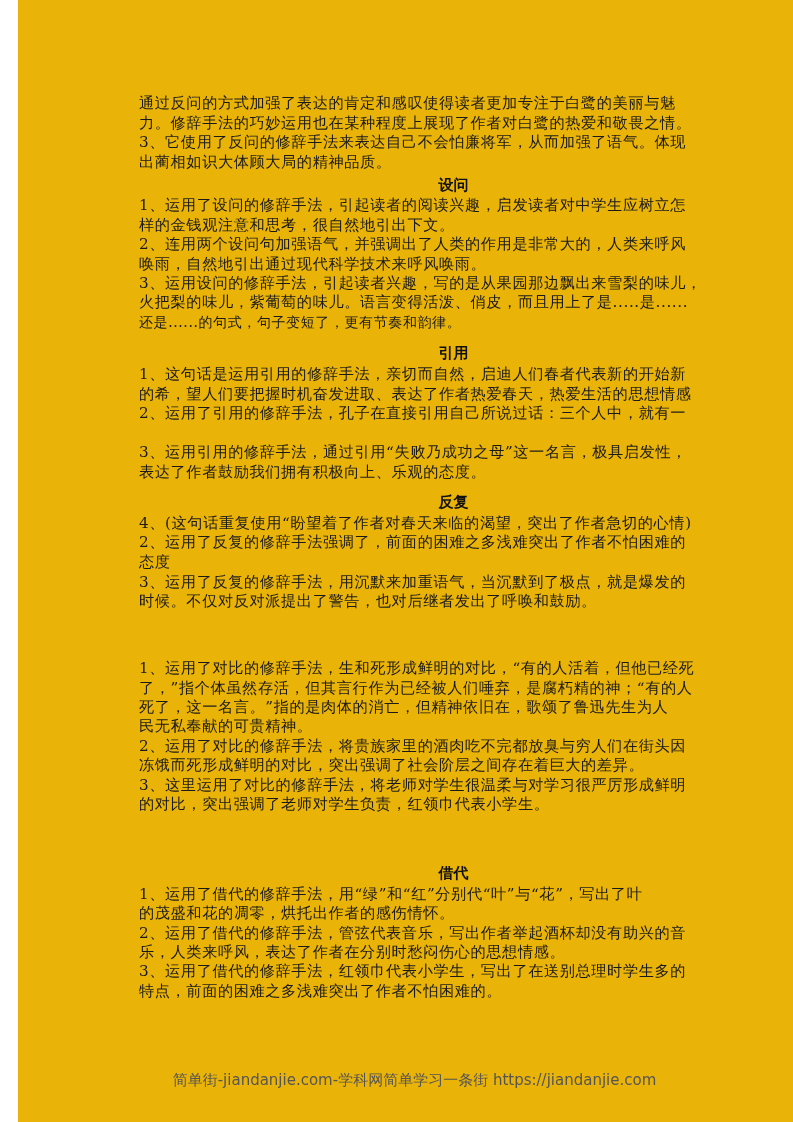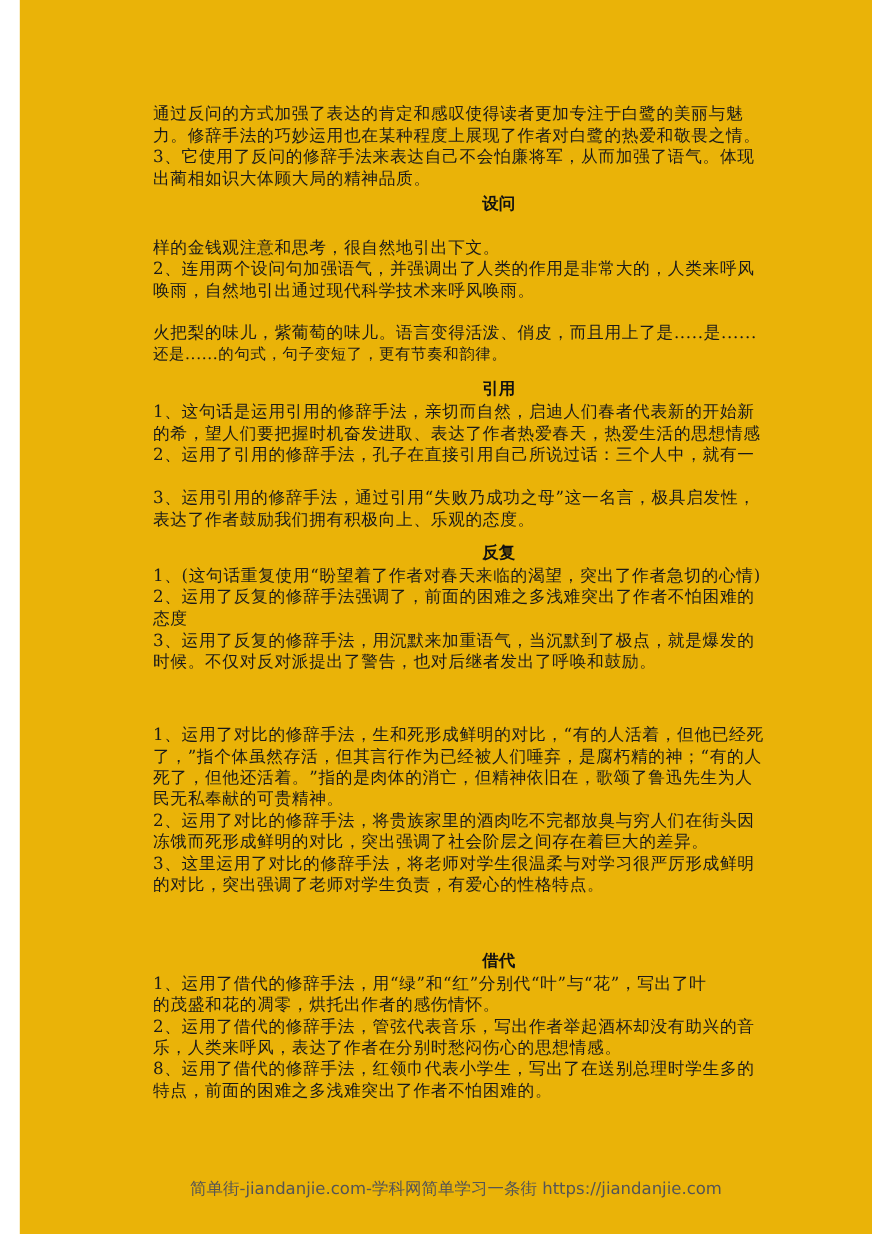--- a/index.html
+++ b/index.html
@@ -26,52 +26,54 @@
 <body>
 
 <div class="page">
 
   <div class="line" style="top:94px">通过反问的方式加强了表达的肯定和感叹使得读者更加专注于白鹭的美丽与魅</div>
   <div class="line" style="top:114px">力。修辞手法的巧妙运用也在某种程度上展现了作者对白鹭的热爱和敬畏之情。</div>
   <div class="line" style="top:133px">3、它使用了反问的修辞手法来表达自己不会怕廉将军，从而加强了语气。体现</div>
   <div class="line" style="top:153px">出蔺相如识大体顾大局的精神品质。</div>
 
   <div class="heading" style="top:176px">设问</div>
+  <div class="line" style="top:196px">1、运用了设问的修辞手法，引起读者的阅读兴趣，启发读者对中学生应树立怎</div>
   <div class="line" style="top:216px">样的金钱观注意和思考，很自然地引出下文。</div>
   <div class="line" style="top:235px">2、连用两个设问句加强语气，并强调出了人类的作用是非常大的，人类来呼风</div>
   <div class="line" style="top:255px">唤雨，自然地引出通过现代科学技术来呼风唤雨。</div>
+  <div class="line" style="top:274px">3、运用设问的修辞手法，引起读者兴趣，写的是从果园那边飘出来雪梨的味儿，</div>
   <div class="line" style="top:293px">火把梨的味儿，紫葡萄的味儿。语言变得活泼、俏皮，而且用上了是.....是......</div>
   <div class="line" style="top:313px;font-size:14px">还是......的句式，句子变短了，更有节奏和韵律。</div>
 
   <div class="heading" style="top:344px">引用</div>
   <div class="line" style="top:365px">1、这句话是运用引用的修辞手法，亲切而自然，启迪人们春者代表新的开始新</div>
   <div class="line" style="top:385px">的希，望人们要把握时机奋发进取、表达了作者热爱春天，热爱生活的思想情感</div>
   <div class="line" style="top:404px">2、运用了引用的修辞手法，孔子在直接引用自己所说过话：三个人中，就有一</div>
   <div class="line" style="top:443px">3、运用引用的修辞手法，通过引用“失败乃成功之母”这一名言，极具启发性，</div>
   <div class="line" style="top:463px">表达了作者鼓励我们拥有积极向上、乐观的态度。</div>
 
   <div class="heading" style="top:493px">反复</div>
-  <div class="line" style="top:514px">1、(这句话重复使用“盼望着了作者对春天来临的渴望，突出了作者急切的心情)</div>
+  <div class="line" style="top:514px">4、(这句话重复使用“盼望着了作者对春天来临的渴望，突出了作者急切的心情)</div>
   <div class="line" style="top:533px">2、运用了反复的修辞手法强调了，前面的困难之多浅难突出了作者不怕困难的</div>
   <div class="line" style="top:553px">态度</div>
   <div class="line" style="top:573px">3、运用了反复的修辞手法，用沉默来加重语气，当沉默到了极点，就是爆发的</div>
   <div class="line" style="top:592px">时候。不仅对反对派提出了警告，也对后继者发出了呼唤和鼓励。</div>
 
   <div class="line" style="top:659px">1、运用了对比的修辞手法，生和死形成鲜明的对比，“有的人活着，但他已经死</div>
   <div class="line" style="top:679px">了，”指个体虽然存活，但其言行作为已经被人们唾弃，是腐朽精的神；“有的人</div>
-  <div class="line" style="top:698px">死了，但他还活着。”指的是肉体的消亡，但精神依旧在，歌颂了鲁迅先生为人</div>
+  <div class="line" style="top:698px">死了，这一名言。”指的是肉体的消亡，但精神依旧在，歌颂了鲁迅先生为人</div>
   <div class="line" style="top:717px">民无私奉献的可贵精神。</div>
   <div class="line" style="top:737px">2、运用了对比的修辞手法，将贵族家里的酒肉吃不完都放臭与穷人们在街头因</div>
   <div class="line" style="top:756px">冻饿而死形成鲜明的对比，突出强调了社会阶层之间存在着巨大的差异。</div>
   <div class="line" style="top:776px">3、这里运用了对比的修辞手法，将老师对学生很温柔与对学习很严厉形成鲜明</div>
-  <div class="line" style="top:795px">的对比，突出强调了老师对学生负责，有爱心的性格特点。</div>
+  <div class="line" style="top:795px">的对比，突出强调了老师对学生负责，红领巾代表小学生。</div>
 
   <div class="heading" style="top:864px">借代</div>
   <div class="line" style="top:885px">1、运用了借代的修辞手法，用“绿”和“红”分别代“叶”与“花”，写出了叶</div>
   <div class="line" style="top:904px">的茂盛和花的凋零，烘托出作者的感伤情怀。</div>
   <div class="line" style="top:924px">2、运用了借代的修辞手法，管弦代表音乐，写出作者举起酒杯却没有助兴的音</div>
   <div class="line" style="top:943px">乐，人类来呼风，表达了作者在分别时愁闷伤心的思想情感。</div>
-  <div class="line" style="top:962px">8、运用了借代的修辞手法，红领巾代表小学生，写出了在送别总理时学生多的</div>
+  <div class="line" style="top:962px">3、运用了借代的修辞手法，红领巾代表小学生，写出了在送别总理时学生多的</div>
   <div class="line" style="top:982px">特点，前面的困难之多浅难突出了作者不怕困难的。</div>
 
   <div class="footer">简单街-jiandanjie.com-学科网简单学习一条街 https://jiandanjie.com</div>
 
 </div>
 
 </body></html>

